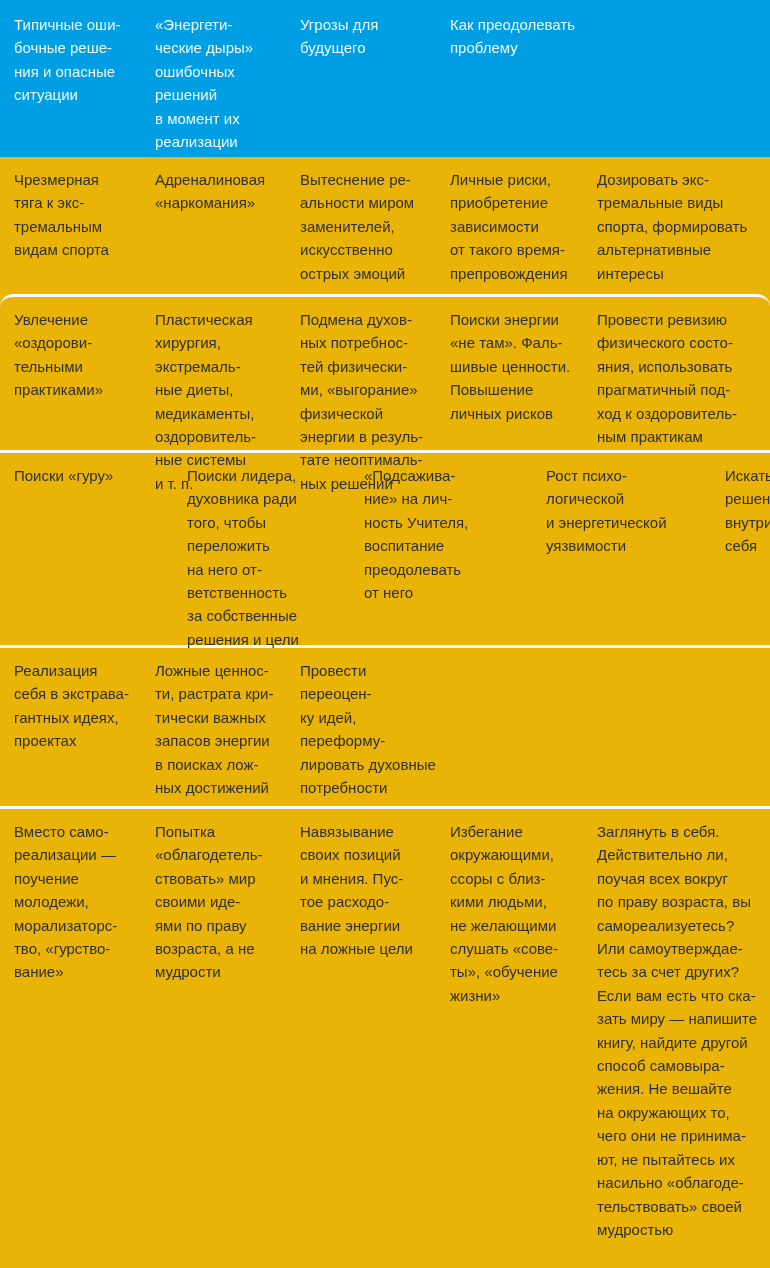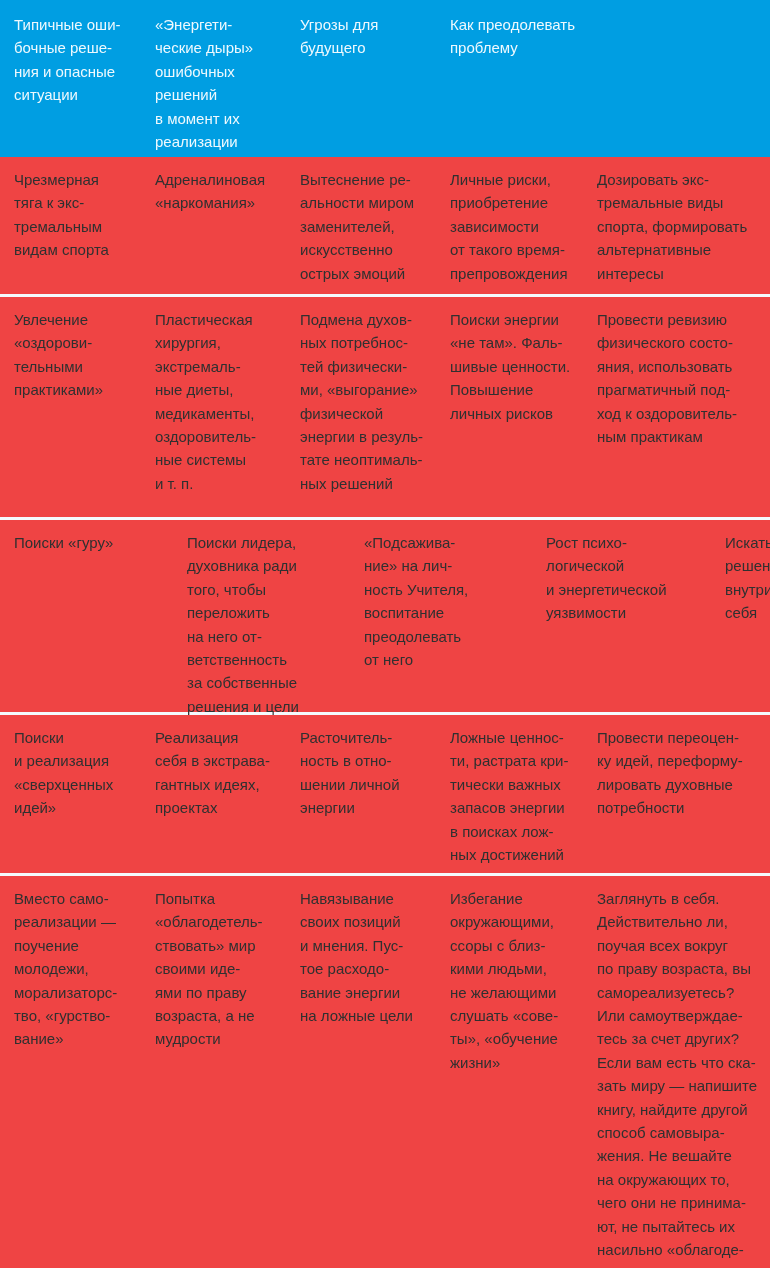--- a/index.html
+++ b/index.html
@@ -26,33 +26,33 @@
   }
   .th {
     color: #eef9fe;
     font-size: 15px;
     line-height: 23.4px;
     padding: 13px 14px 8px 0;
     white-space: pre-line;
     box-sizing: border-box;
   }
   .tbody {
-    background: #ef4444;
+    background: #eab308;
     height: 1111px;
     display: block;
   }
   .trow {
     border-top: 3px solid #f4fafd;
     box-sizing: border-box;
   }
   .trow:first-child {
     border-top: none;
   }
   .row-1 { height: 137px; }
-  .row-2 { height: 223px; }
+  .row-2 { height: 156px; border-radius: 13px; }
   .row-3 { height: 195px; gap: 32px; }
   .row-4 { height: 149px; }
   .row-5 { height: 431px; margin-top: 12px; }
   .td {
     color: #303030;
     font-size: 15px;
     line-height: 23.4px;
     padding: 11px 12px 0 0;
     white-space: pre-line;
     box-sizing: border-box;
@@ -159,32 +159,24 @@
 от него</div>
         <div class="td">Рост психо-
 логической
 и энергетической
 уязвимости</div>
         <div class="td">Искать решение
 внутри себя</div>
       </div>
 
       <div class="trow grid-row row-4">
-        <div class="td">Поиски
-и реализация
-«сверхценных
-идей»</div>
         <div class="td">Реализация
 себя в экстрава-
 гантных идеях,
 проектах</div>
-        <div class="td">Расточитель-
-ность в отно-
-шении личной
-энергии</div>
         <div class="td">Ложные ценнос-
 ти, растрата кри-
 тически важных
 запасов энергии
 в поисках лож-
 ных достижений</div>
         <div class="td">Провести переоцен-
 ку идей, переформу-
 лировать духовные
 потребности</div>

